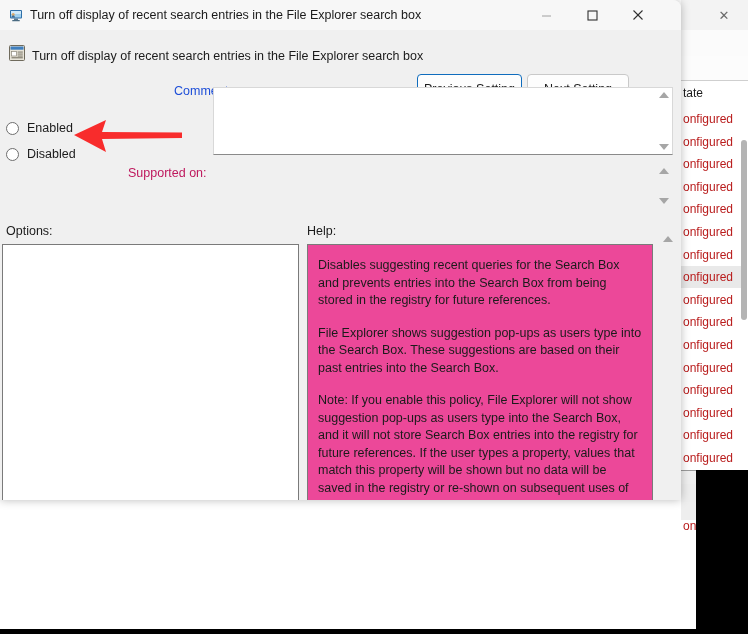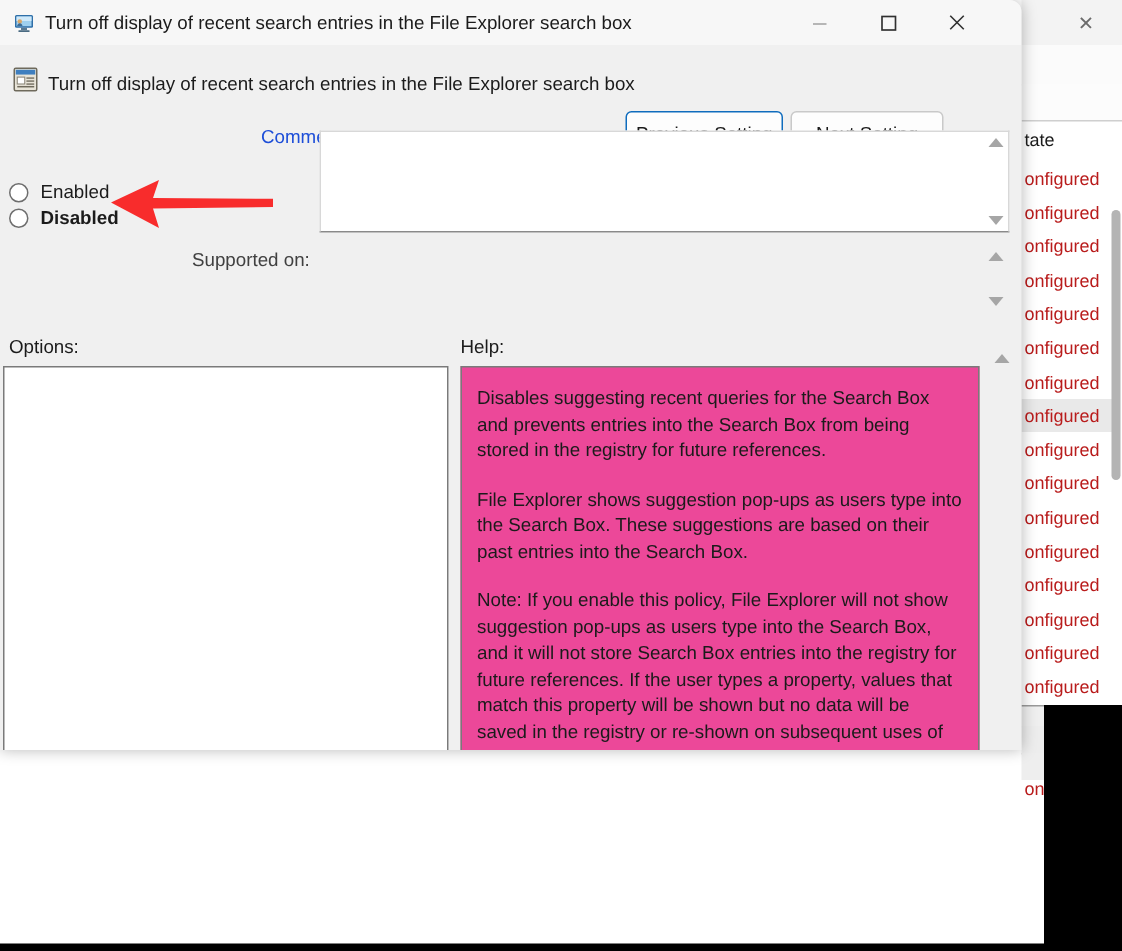--- a/index.html
+++ b/index.html
@@ -53,30 +53,30 @@
     font-family:"Liberation Sans",sans-serif;font-size:12.5px;color:#1b1b1b;
     display:flex;align-items:center;justify-content:center;cursor:default;
   }
   #btn-prev{left:417px;top:44px;width:103px;border:1.6px solid #0f6cbd;}
   #btn-next{left:527px;top:44px;width:100px;}
 
   
   .radio-row{position:absolute;left:6px;width:150px;height:22px;display:flex;align-items:center;}
   #radio-notconfigured{top:87px;}
   #radio-enabled{top:117px;}
-  #radio-disabled{top:134px;font-weight:bold;}
+  #radio-disabled{top:143px;}
   .radio-mark{width:13px;height:13px;border-radius:50%;border:1.5px solid #6e6e6e;background:#ffffff;box-sizing:border-box;position:relative;flex:0 0 auto;}
   .radio-mark.on{border-color:#0f6cbd;border-width:1.5px;}
   .radio-mark.on::after{content:"";position:absolute;left:2.5px;top:2.5px;width:5px;height:5px;border-radius:50%;background:#0f6cbd;}
   .radio-label{margin-left:8px;font-size:12.5px;color:#1b1b1b;white-space:nowrap;}
 
   
   #lbl-comment{position:absolute;left:126px;top:84px;font-size:12.5px;color:#1d4ed8;margin-left:48px;}
   #box-comment{position:absolute;left:213px;top:87px;width:460px;height:68px;background:#ffffff;border:1px solid #d8d8d8;border-bottom:1px solid #8a8a8a;box-sizing:border-box;}
-  #lbl-supported{position:absolute;left:128px;top:166px;font-size:12.5px;color:#404040;}
+  #lbl-supported{position:absolute;left:128px;top:166px;font-size:12.5px;color:#be185d;}
   #box-supported{position:absolute;left:213px;top:163px;width:460px;height:46px;background:#f4f4f4;border:1px solid #d8d8d8;border-bottom:1px solid #8a8a8a;box-sizing:border-box;}
   #supported-text{position:absolute;left:8px;top:6px;font-size:12.5px;color:#1b1b1b;white-space:nowrap;}
 
   .sbar{position:absolute;width:15px;background:transparent;display:flex;flex-direction:column;justify-content:space-between;align-items:center;}
   .sarrow{width:0;height:0;border-left:5px solid transparent;border-right:5px solid transparent;}
   .sarrow.up{border-bottom:6px solid #a6a6a6;}
   .sarrow.down{border-top:6px solid #a6a6a6;}
   #sbar-comment{left:656px;top:92px;height:58px;}
   #sbar-supported{left:656px;top:168px;height:36px;}
   #sbar-help{left:660px;top:236px;height:344px;}

